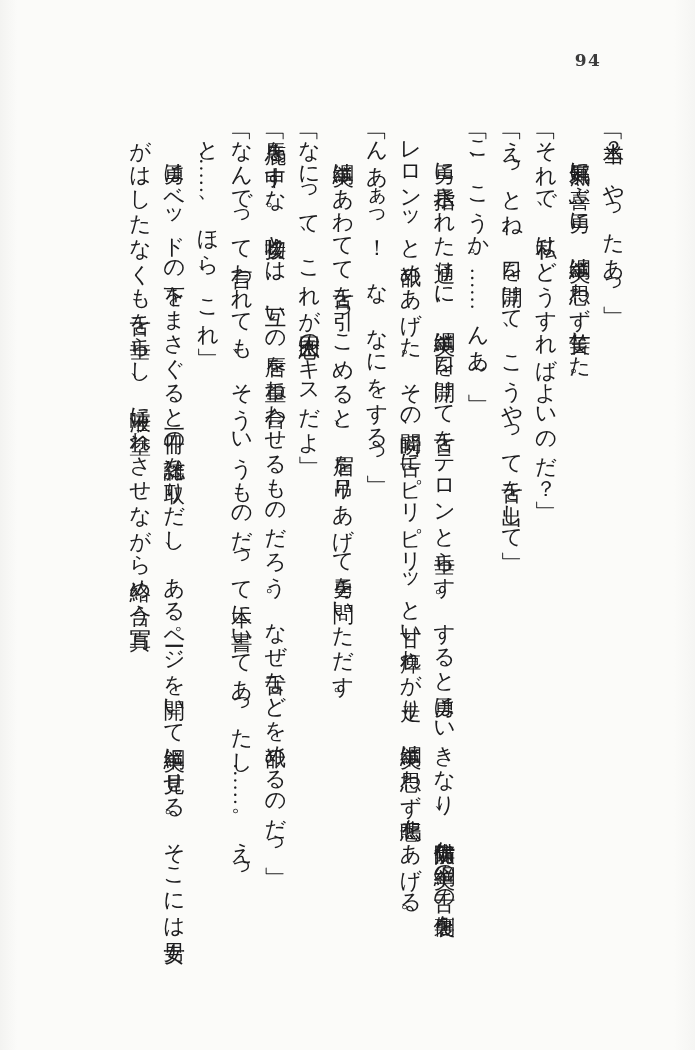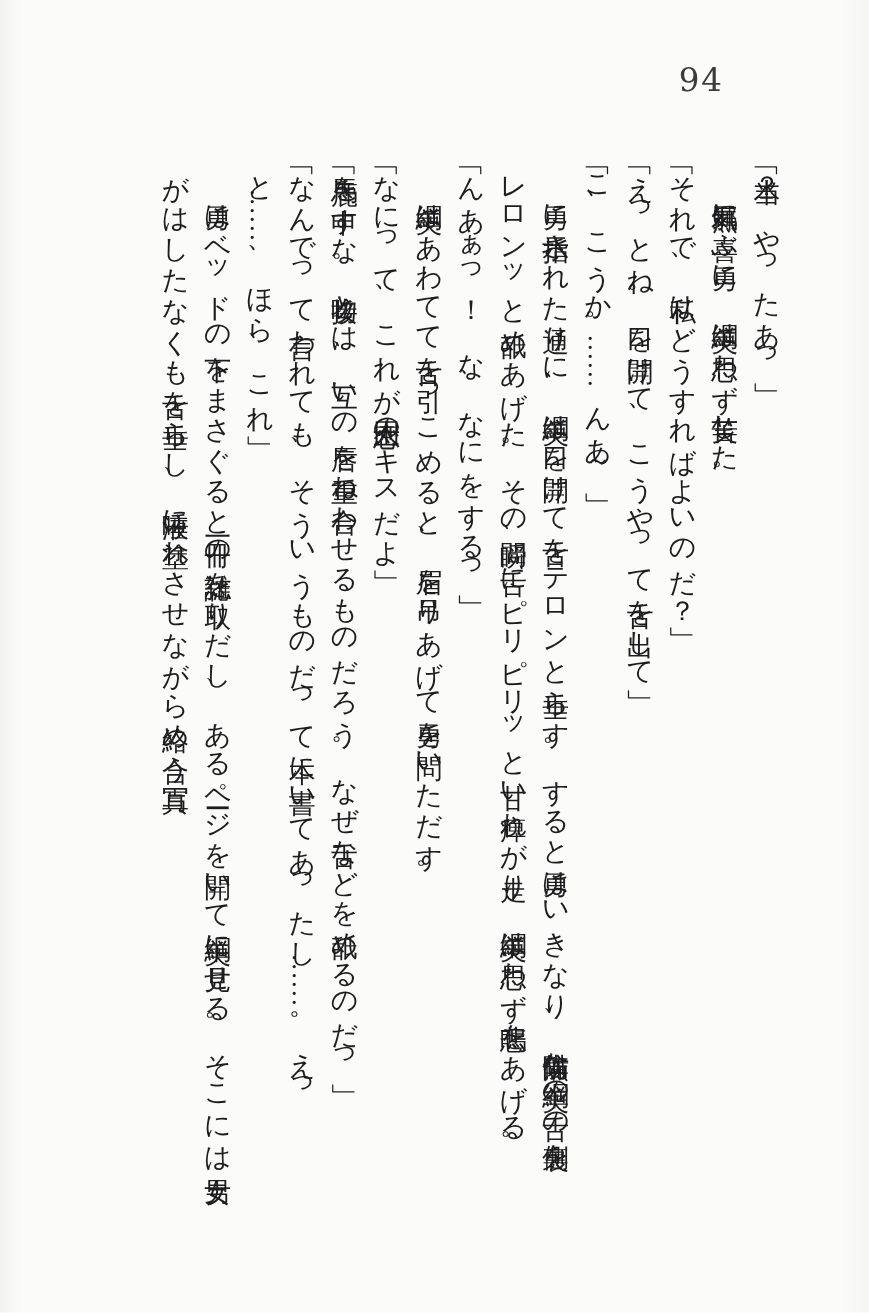--- a/index.html
+++ b/index.html
@@ -18,24 +18,26 @@
     overflow: hidden;
     background: linear-gradient(90deg,
       #f3f3f1 0%, #fbfbf9 2.5%,
       #fbfbf9 97%, #f5f5f3 100%);
   }
   .page-number {
     position: absolute;
     top: 50px;
     left: 543px;
     width: 90px;
-    font-size: 26px;
+    text-align: center;
+    font-size: 17px;
     letter-spacing: 1.5px;
     color: #3c3c3c;
     font-family: "DejaVu Serif", "Liberation Serif", serif;
+    font-weight: bold;
   }
   .text-block {
     position: absolute;
     top: 126px;
     right: 66px;
     height: 818px;
     writing-mode: vertical-rl;
     text-orientation: mixed;
     font-size: 21.5px;
     line-height: 33.8px;

